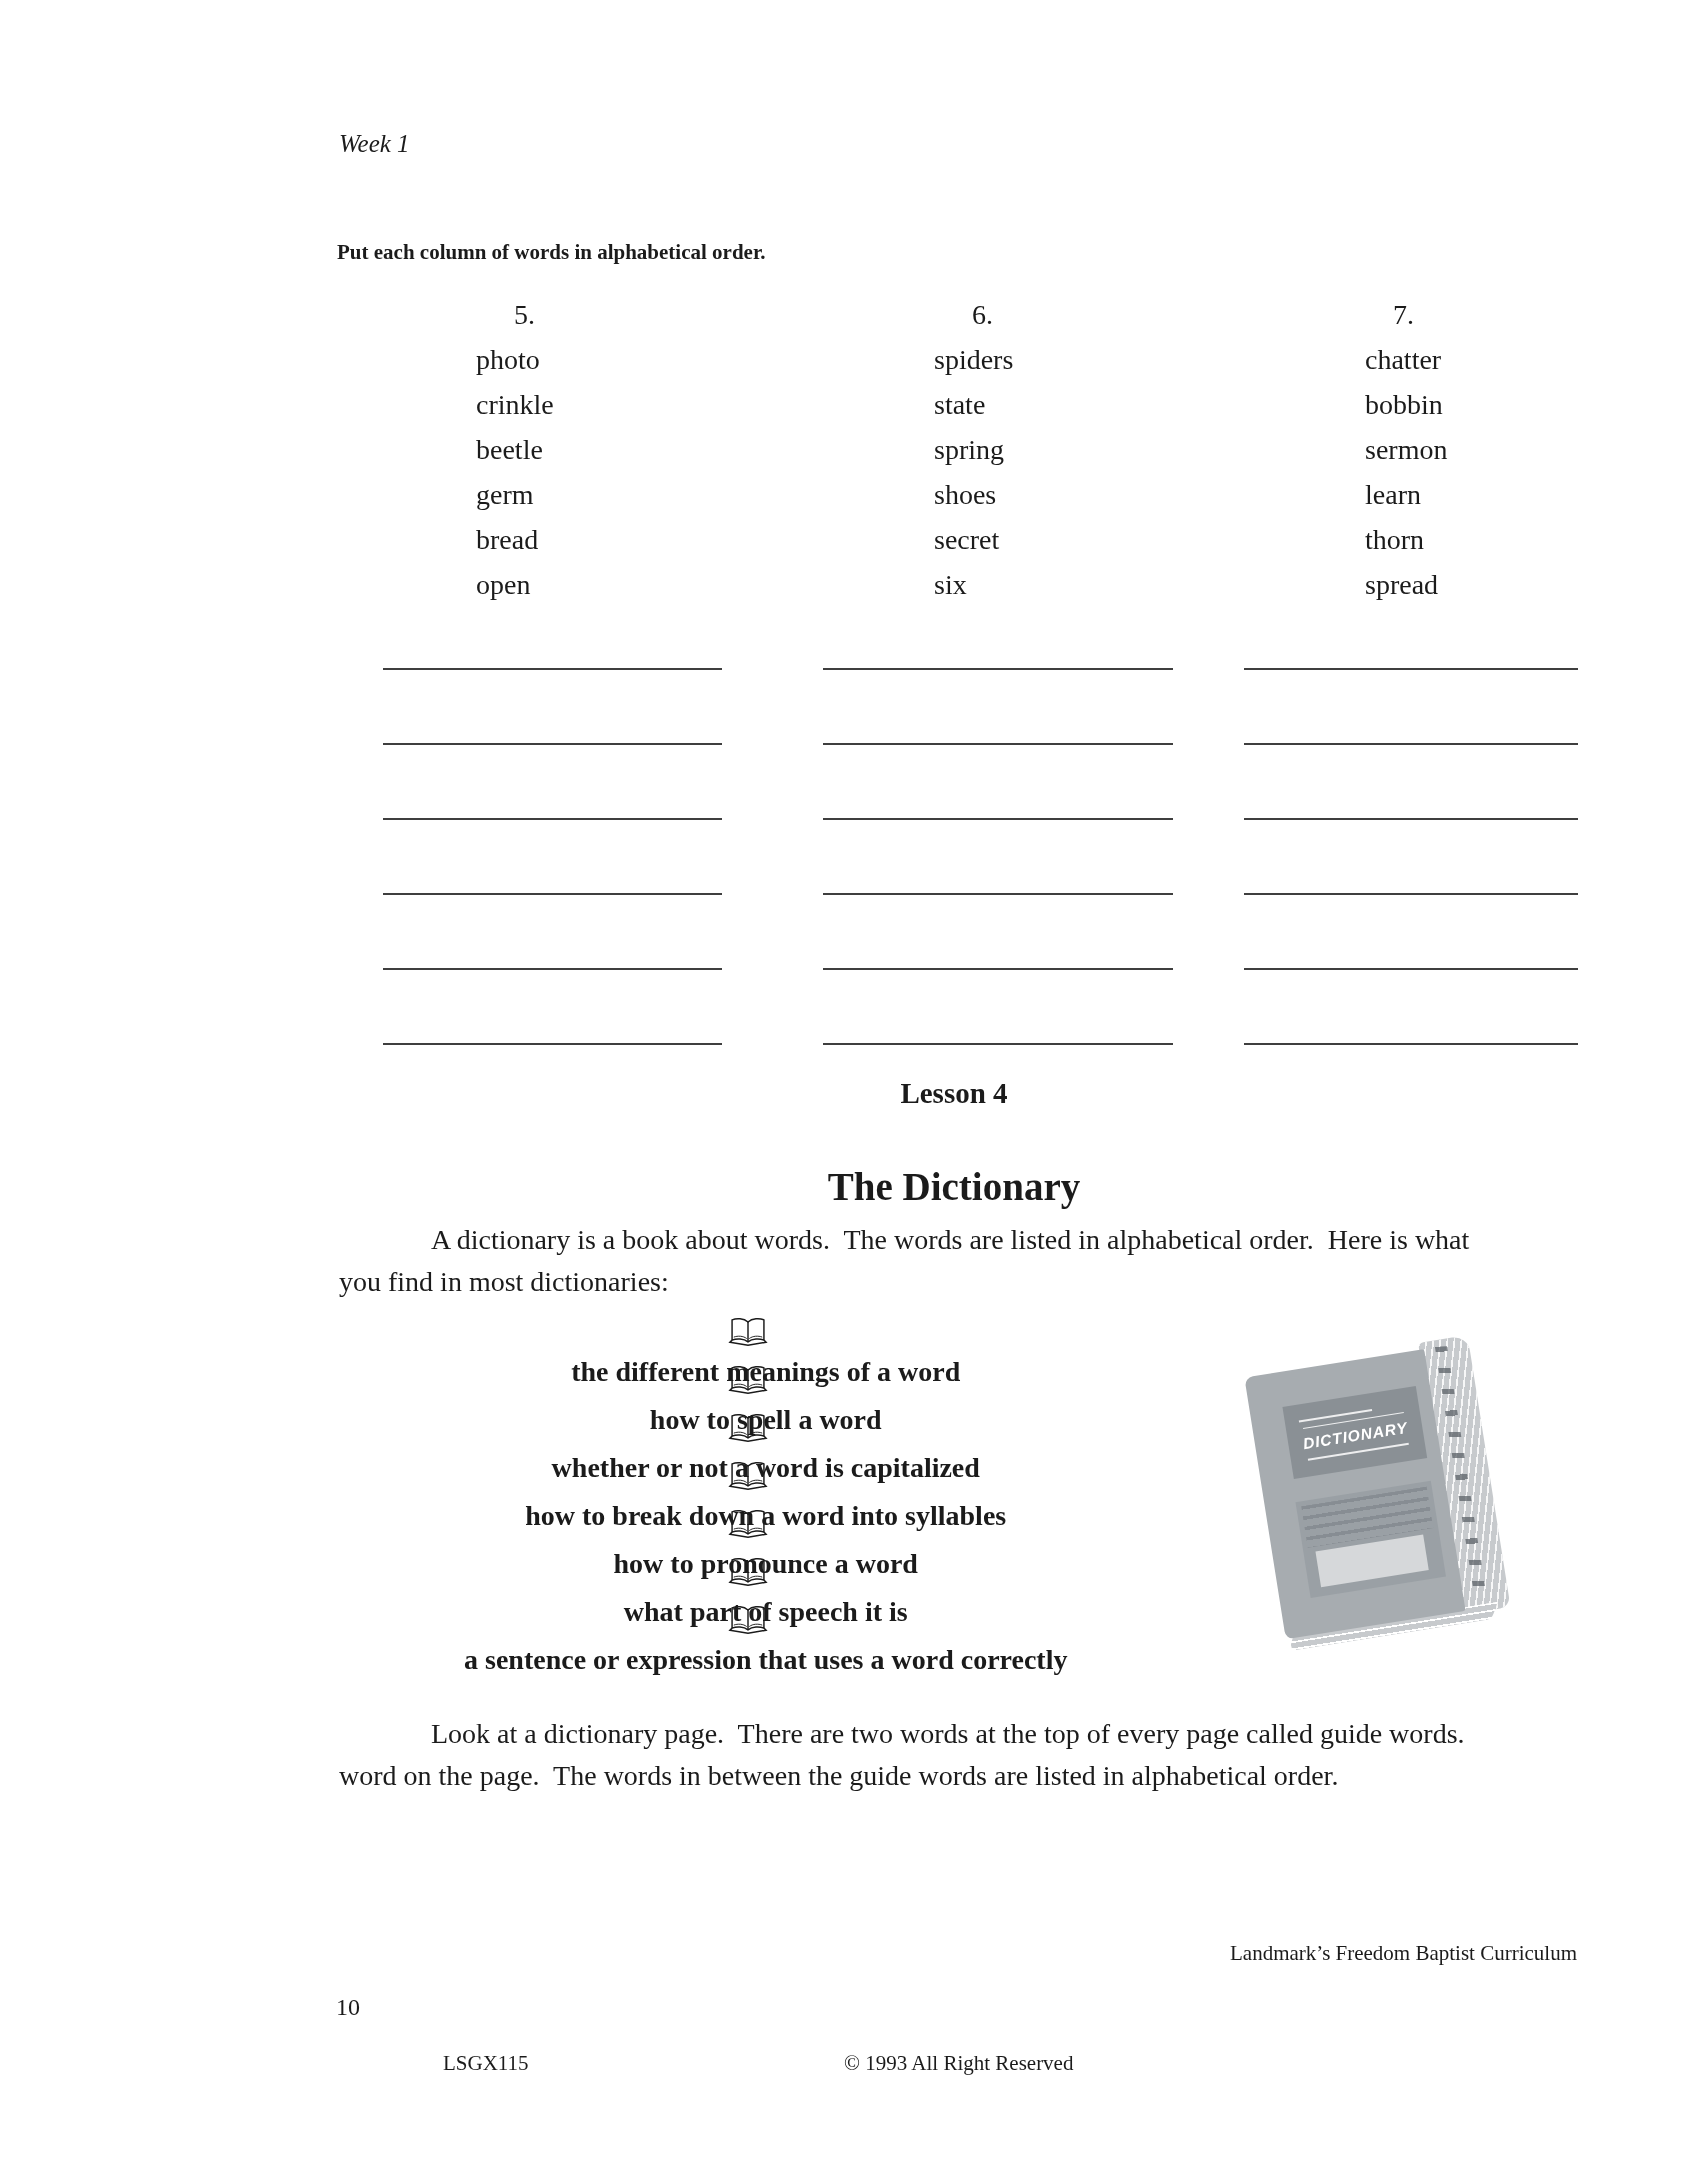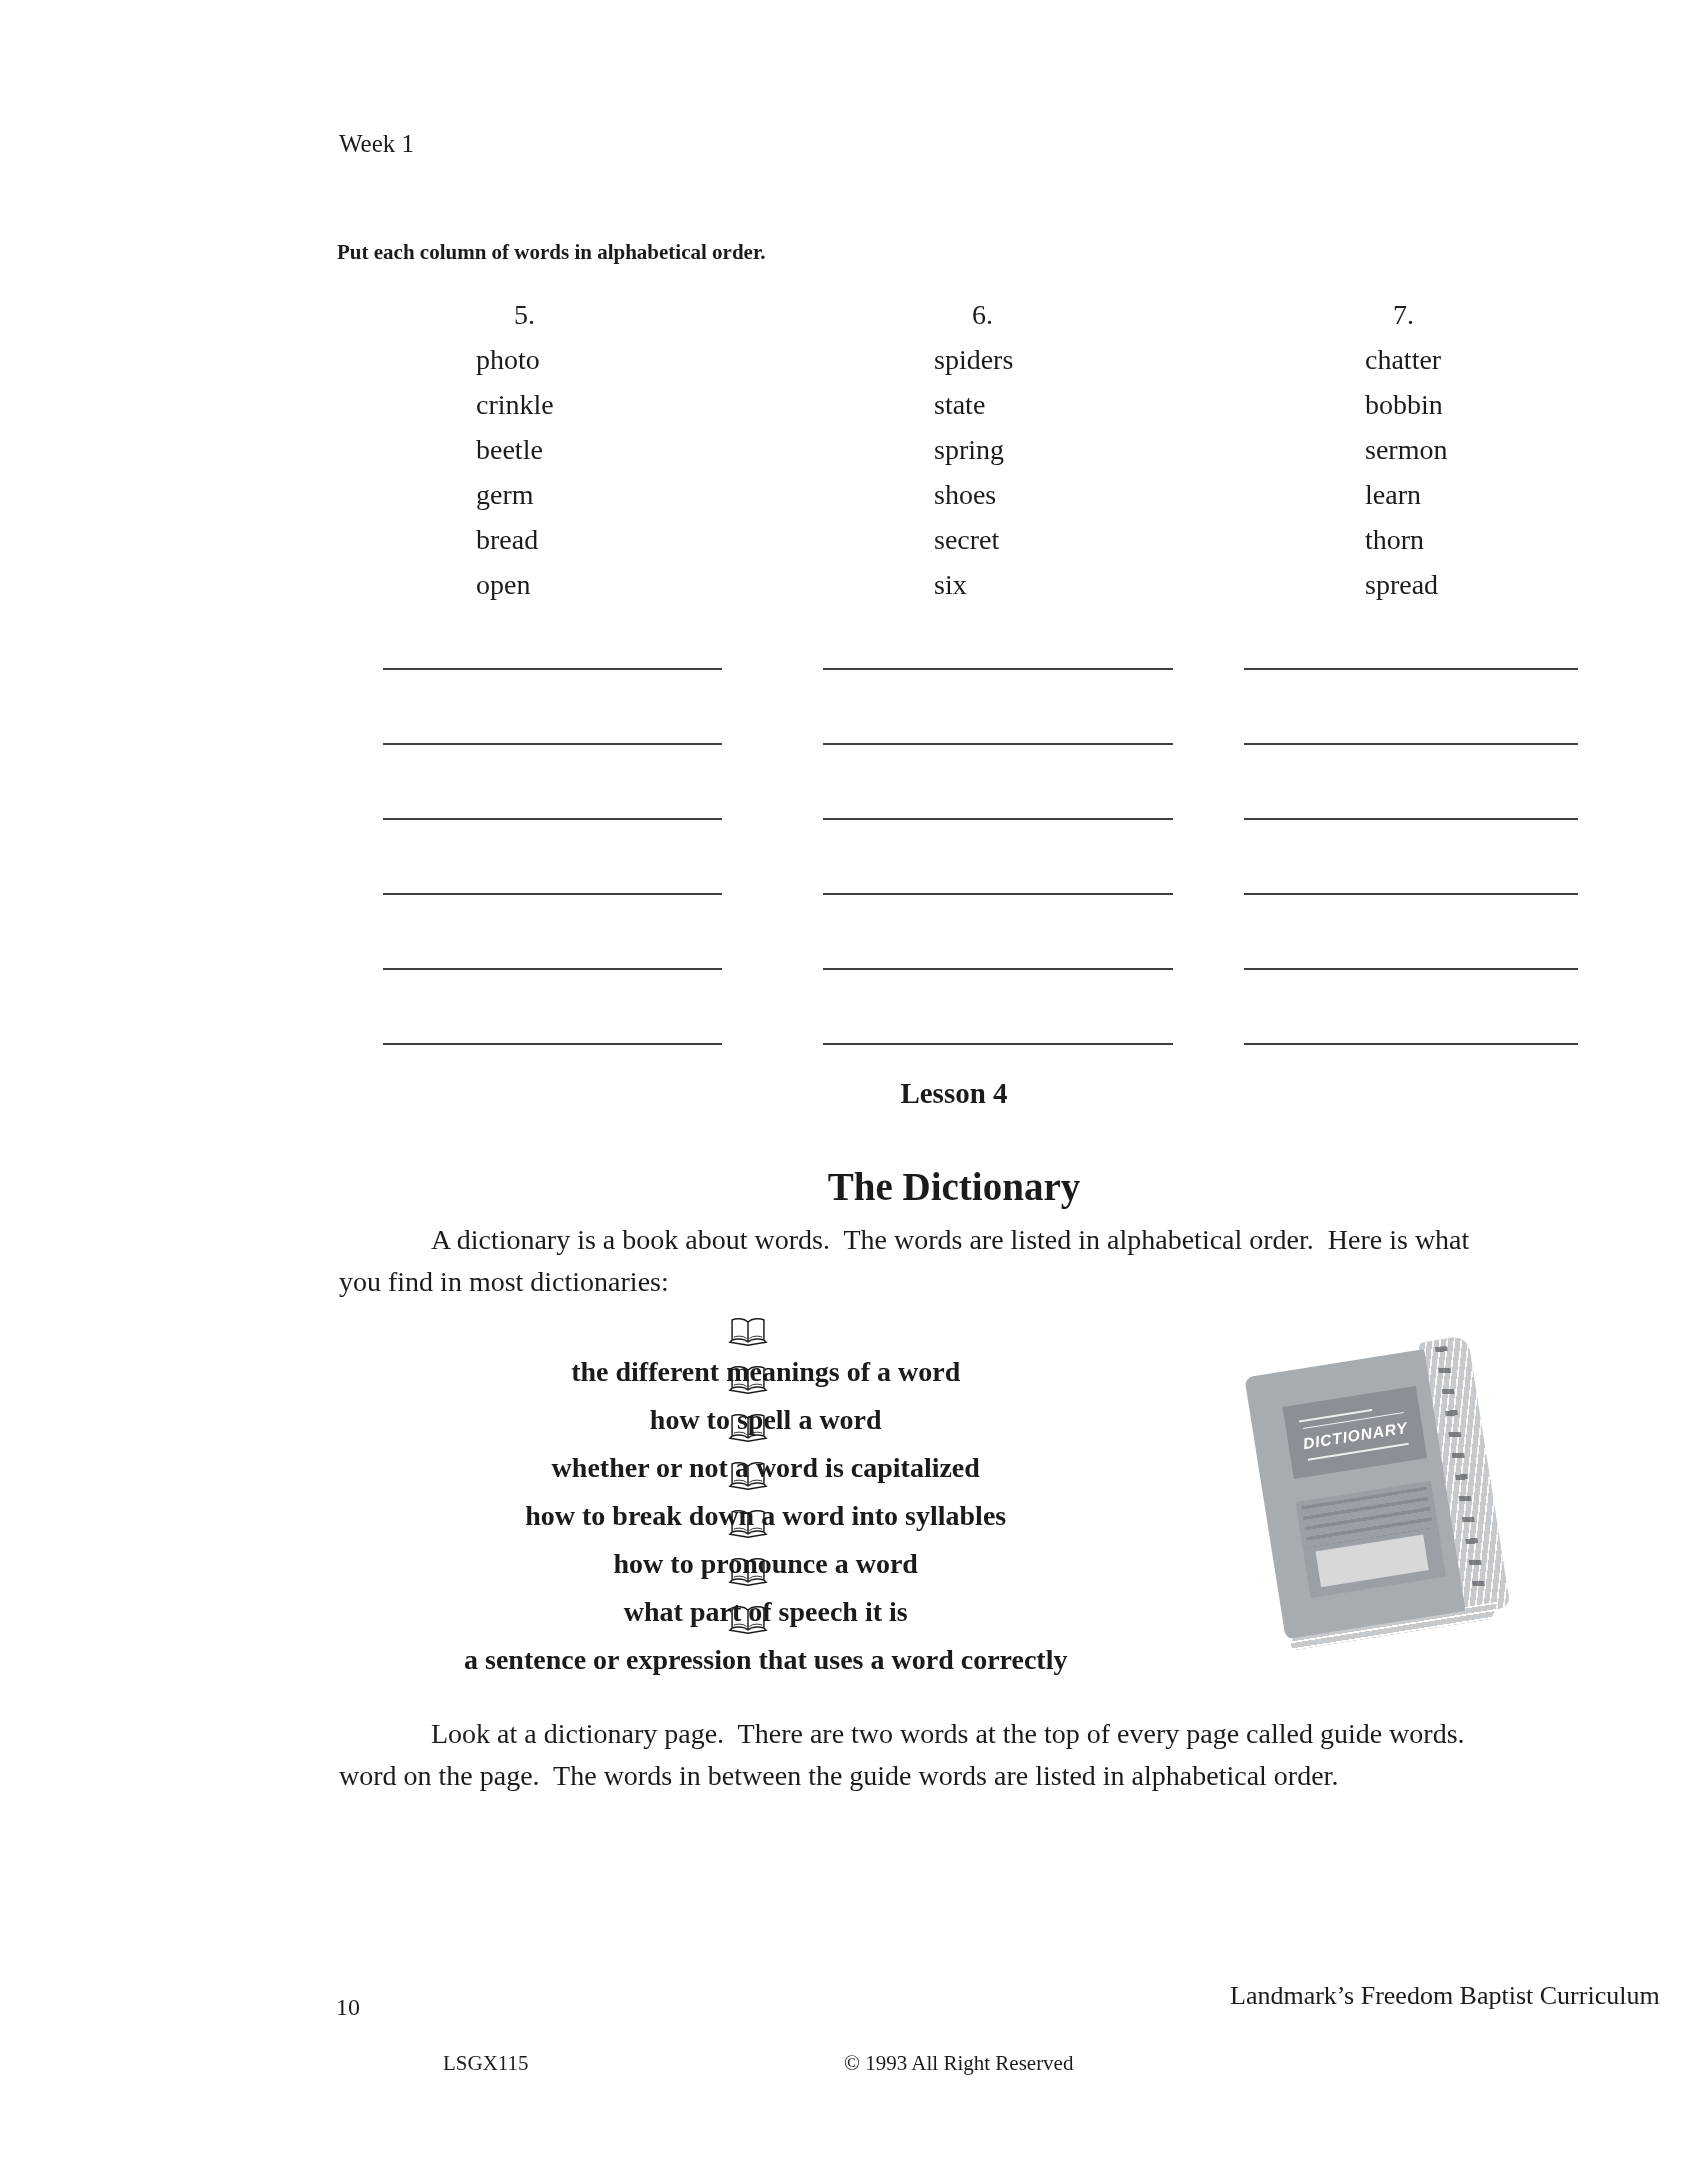--- a/index.html
+++ b/index.html
@@ -6,21 +6,21 @@
   .page{
     position:relative;
     width:1683px;height:2177px;
     background:#ffffff;
     font-family:"Liberation Serif","DejaVu Serif",serif;
     color:var(--text,#1b1b1b);
     overflow:hidden;
   }
   .abs{position:absolute;}
 
-  .week{left:339px;top:130px;font-size:25px;}
+  .week{left:339px;top:130px;font-style:italic;font-size:25px;}
   .instruction{left:337px;top:240px;font-weight:bold;font-size:21px;}
 
   
   .wordcol{top:292px;font-size:28px;line-height:45px;}
   .colnum{padding-left:38px;}
 
   
   .anscol{top:668px;}
   .ansline{height:0;border-top:2.6px solid var(--line,#3f3f3f);margin-bottom:73px;}
 
@@ -88,21 +88,21 @@
   }
   .book-panel2 .blank{
     position:absolute;left:12px;top:52px;width:109px;height:36px;
     background:var(--book-blank,#d6d8da);
   }
 
   
   .page-number{left:336px;top:1994px;font-size:24px;}
   .curriculum-code{left:443px;top:2051px;font-size:21px;}
   .copyright{left:844px;top:2051px;font-size:21px;}
-  .publisher{left:1230px;top:1981px;font-size:26px;}
+  .publisher{left:1230px;top:1941px;font-size:21px;}
 </style>
 </head>
 <body>
 
 <div class="page">
 
   <div class="abs week">Week 1</div>
 
   <div class="abs instruction">Put each column of words in alphabetical order.</div>
 

